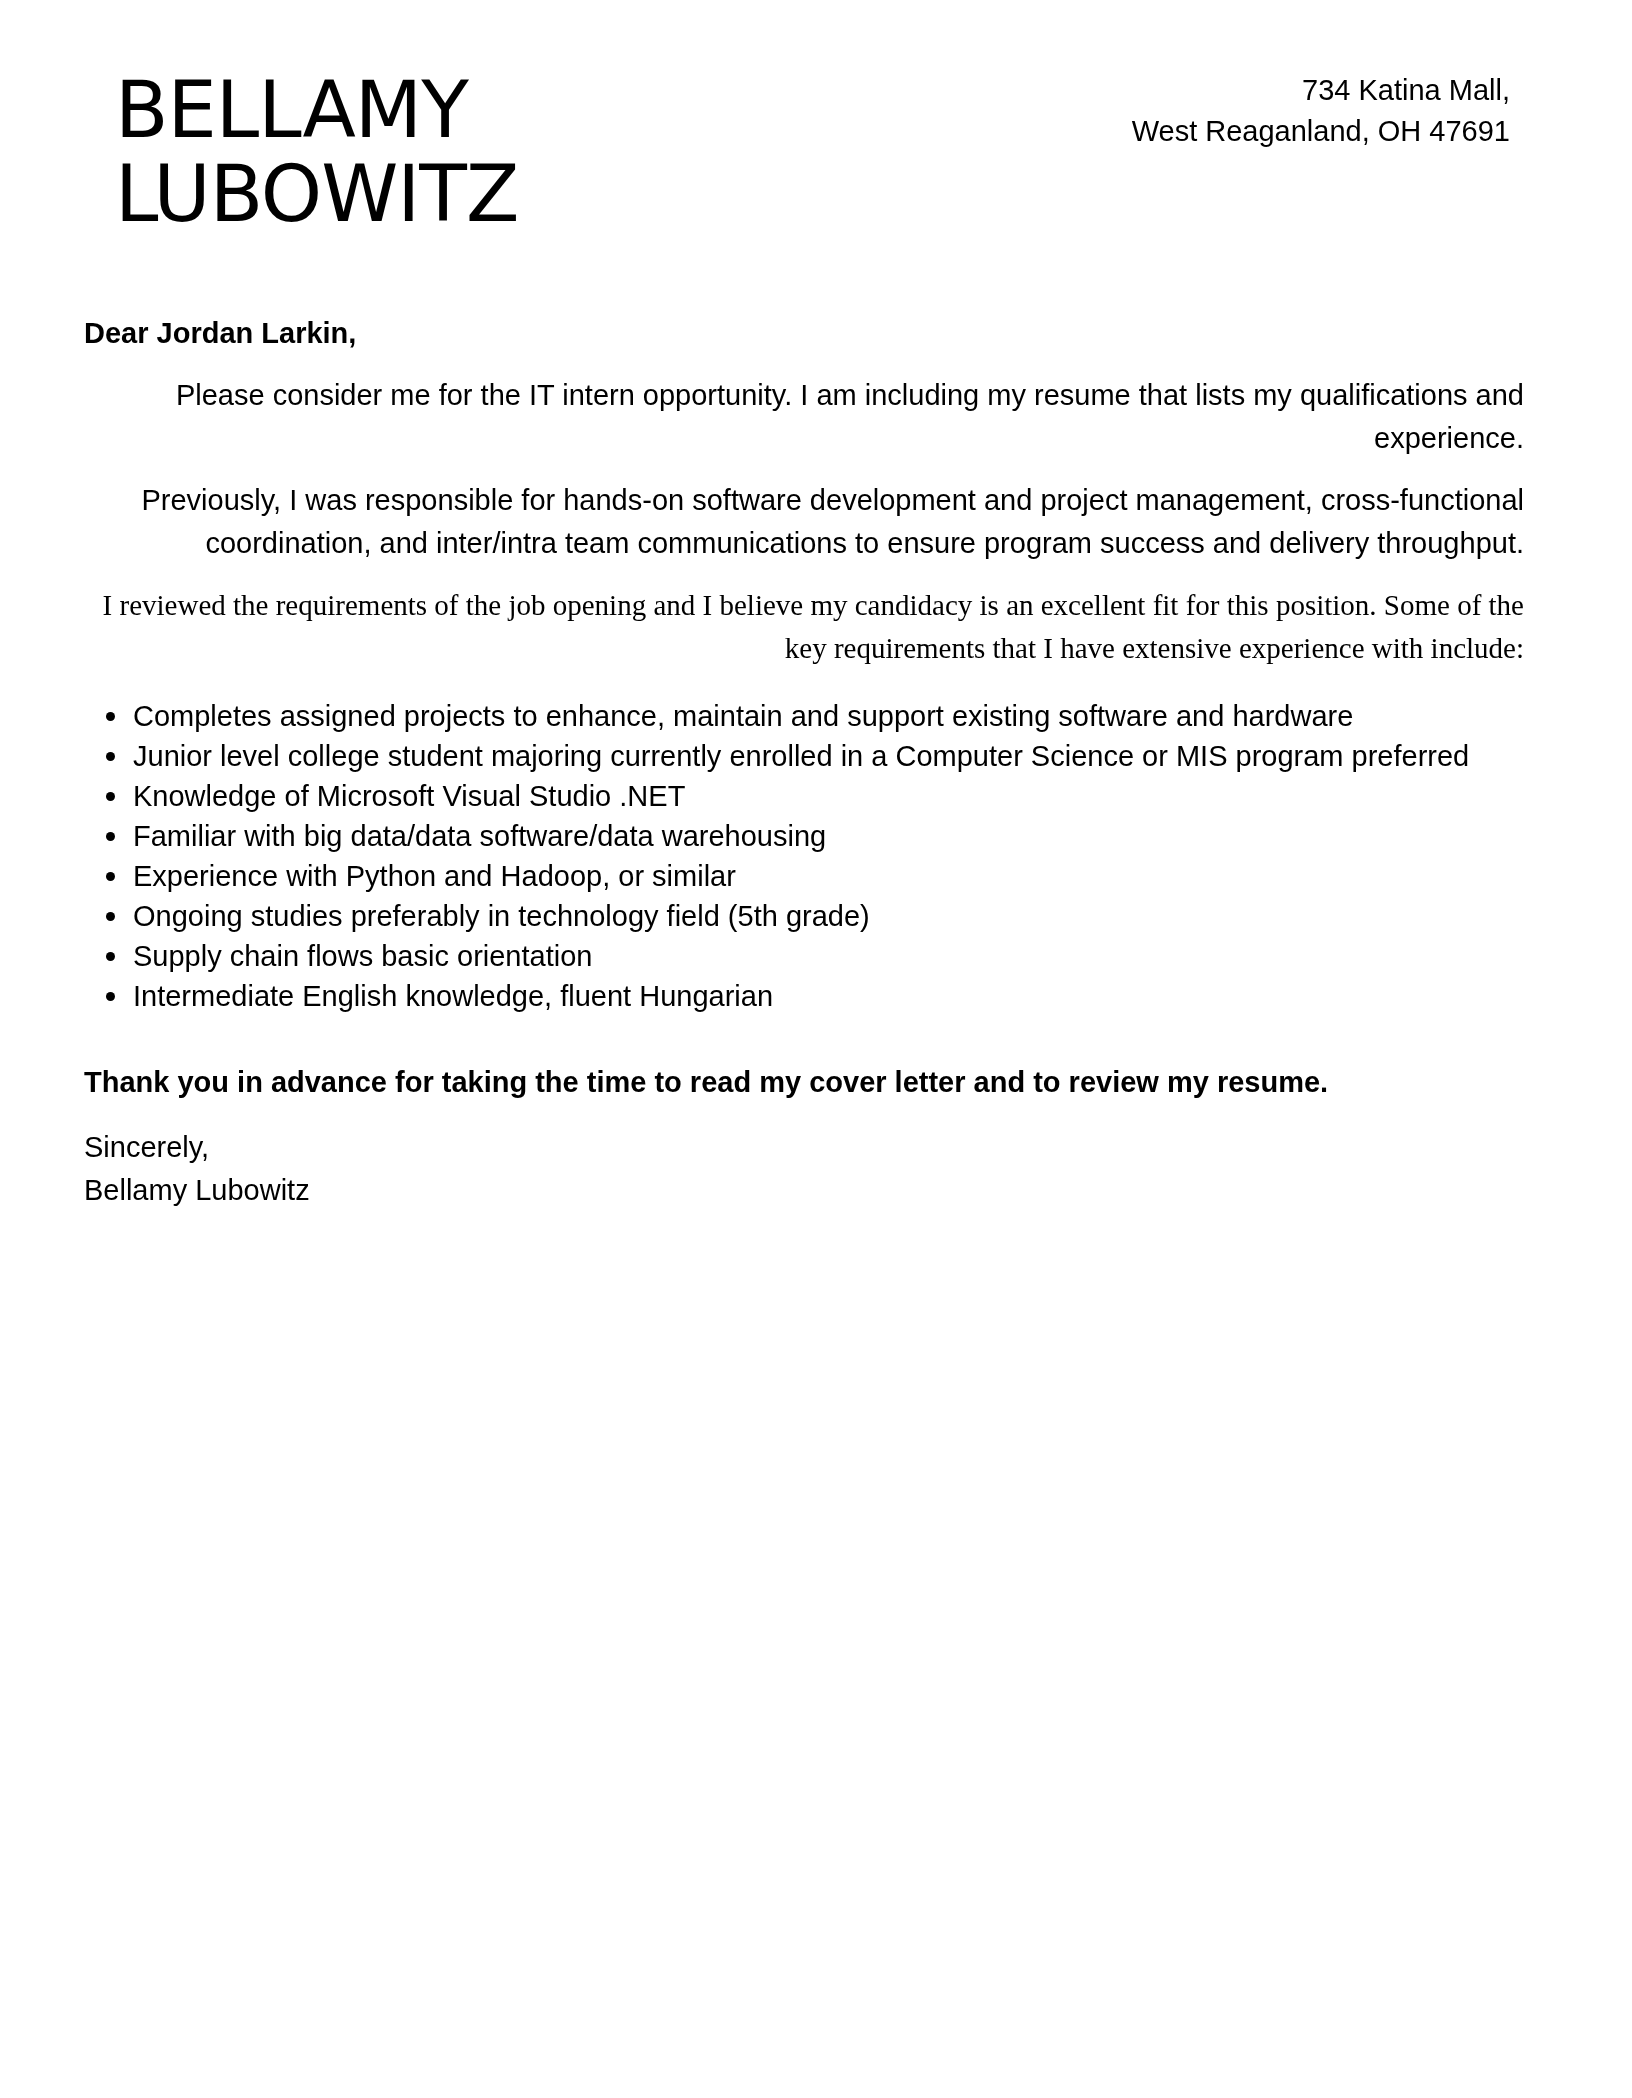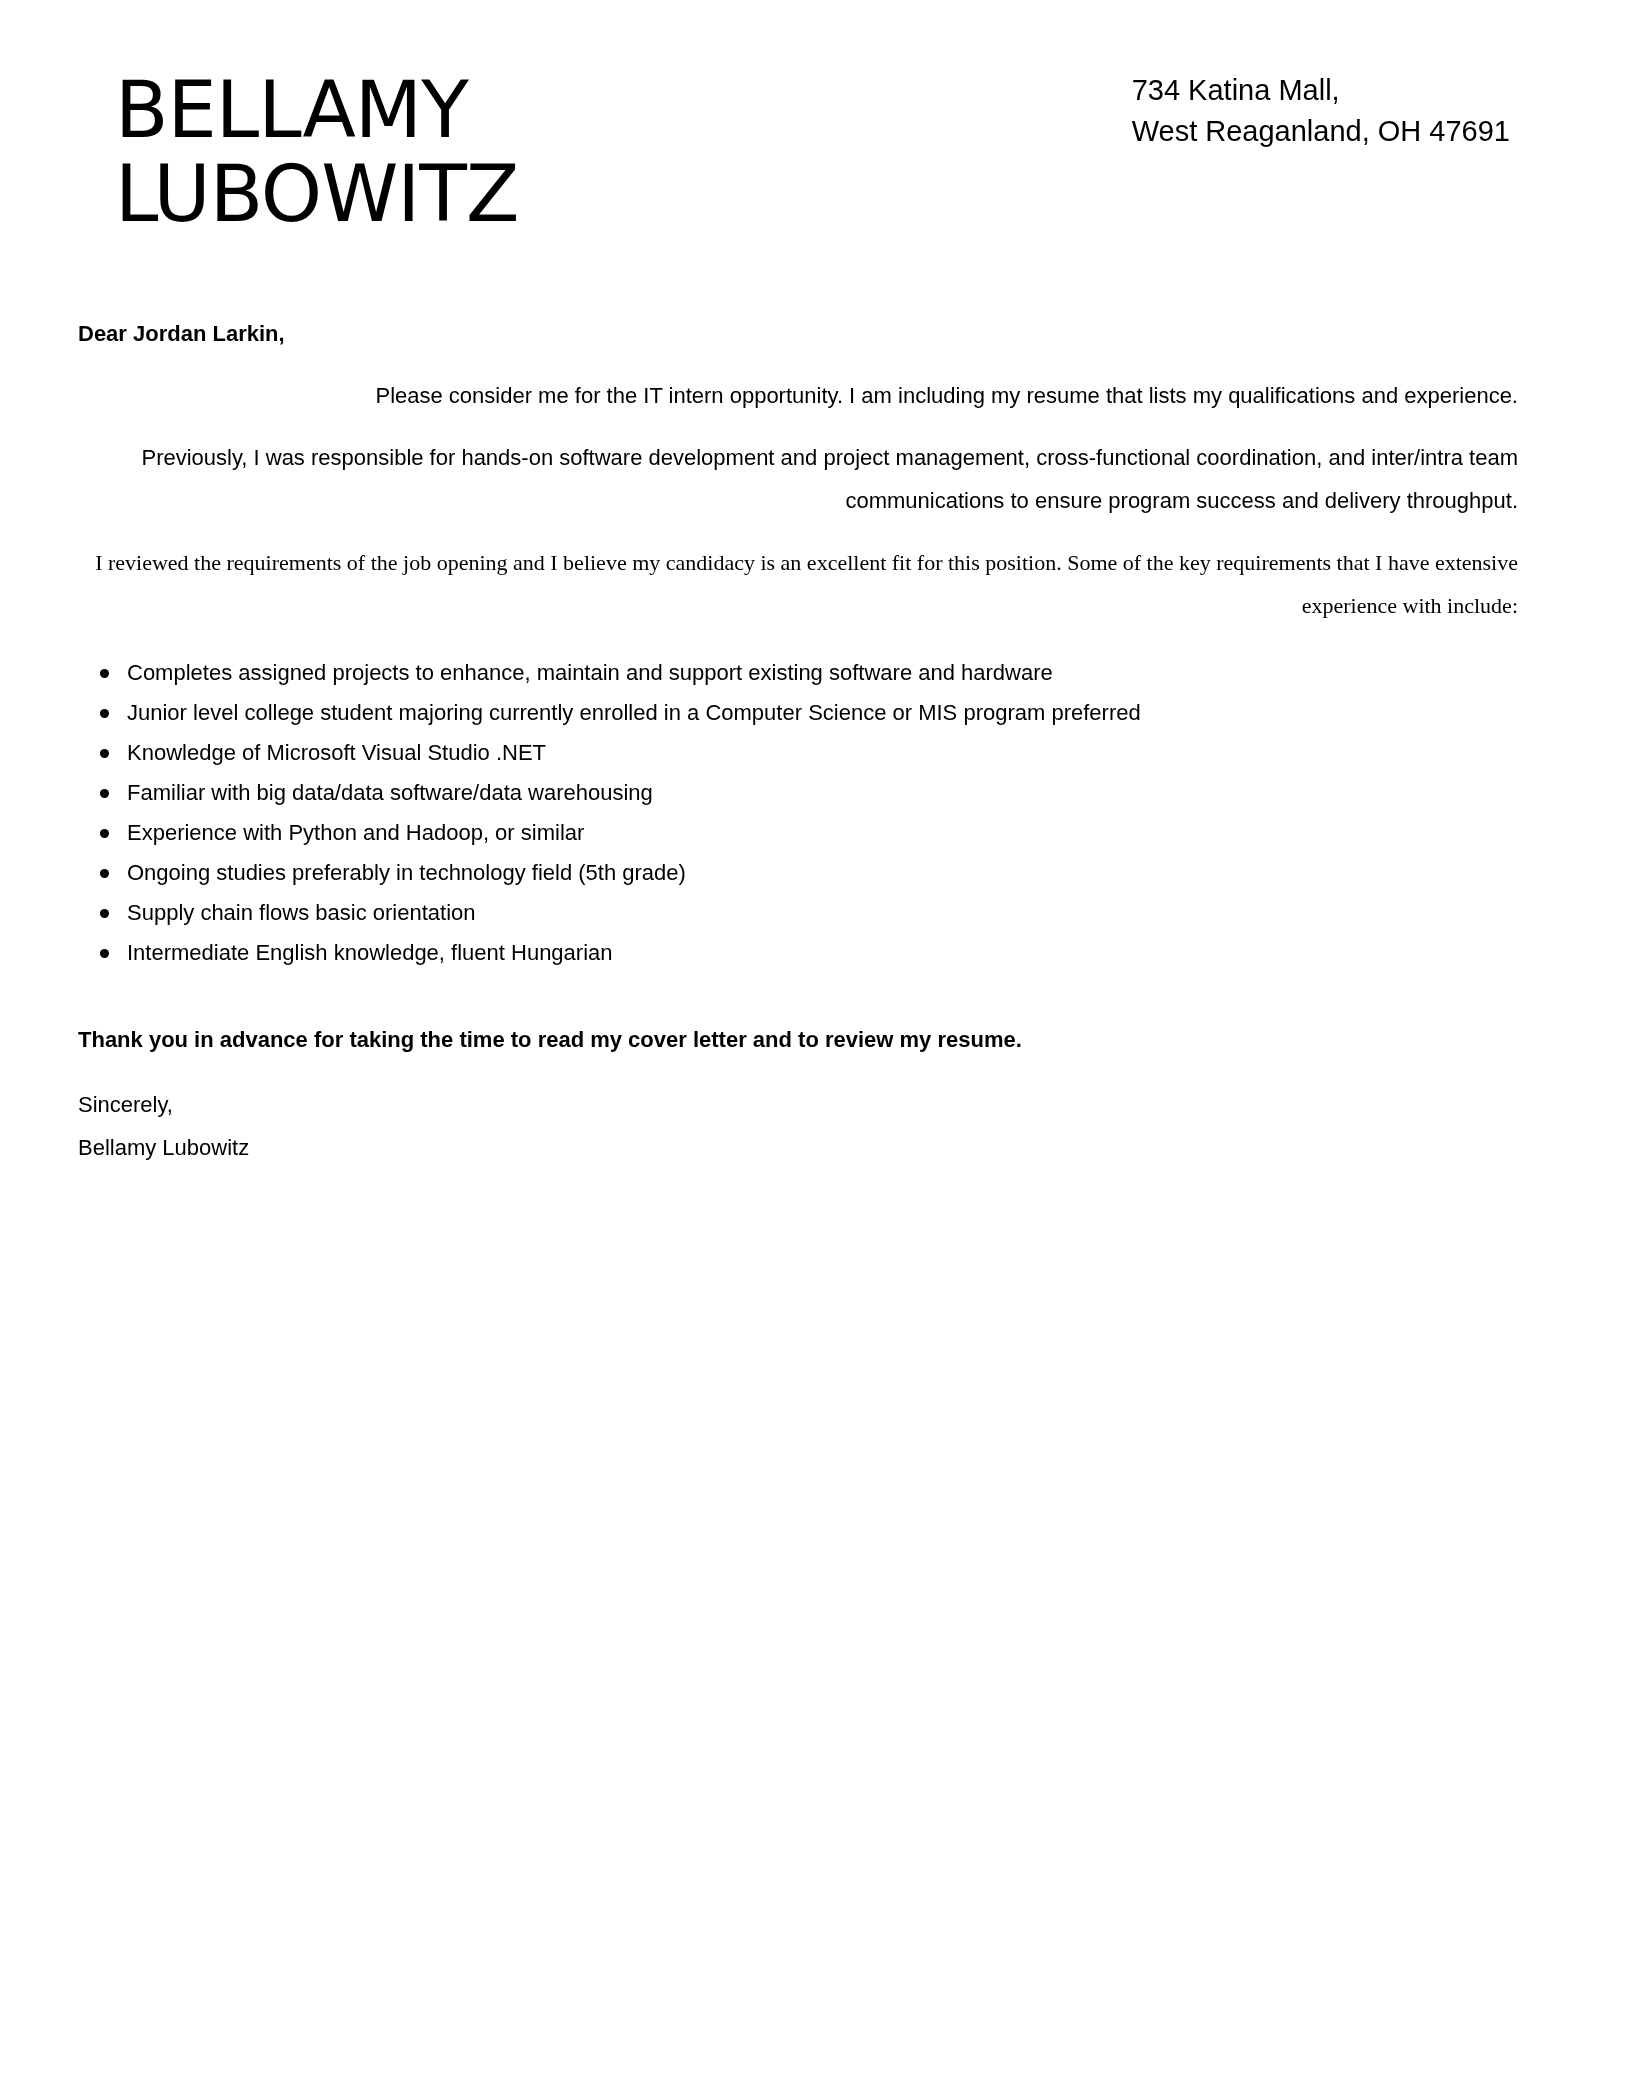--- a/index.html
+++ b/index.html
@@ -32,33 +32,33 @@
       line-height: 84px;
       font-weight: normal;
       letter-spacing: -1px;
       margin: 0;
     }
     .name span { display: block; }
     .address {
       position: absolute;
       right: 122px;
       top: 70px;
-      text-align: left;
+      text-align: right;
       font-size: 29px;
       line-height: 41px;
       font-weight: normal;
       margin-left: 16px;
     }
     .address span { display: block; }
     .body {
       position: absolute;
-      left: 78px;
+      left: 84px;
       top: 312px;
       width: 1440px;
-      font-size: 22px;
+      font-size: 29px;
       line-height: 43px;
     }
     .salutation {
       font-weight: bold;
       margin: 0 0 19px 0;
     }
     .para {
       margin: 0 0 19px 0;
       text-align: right;
     }

